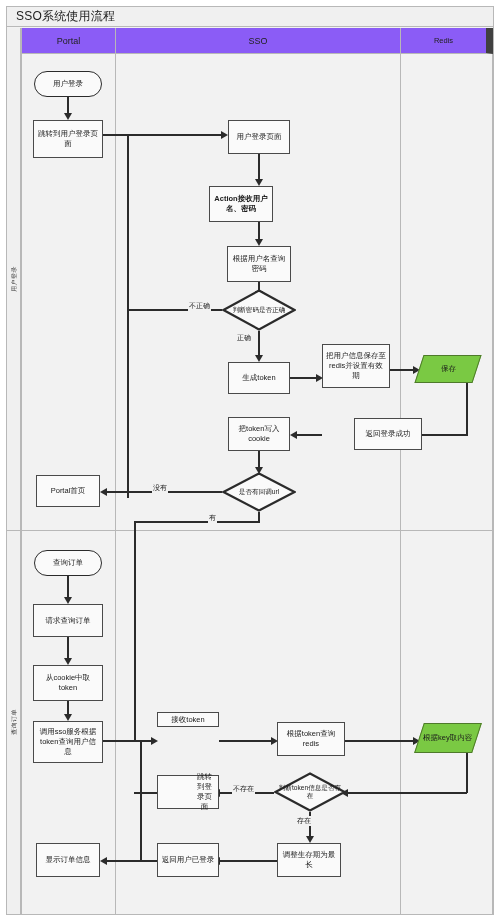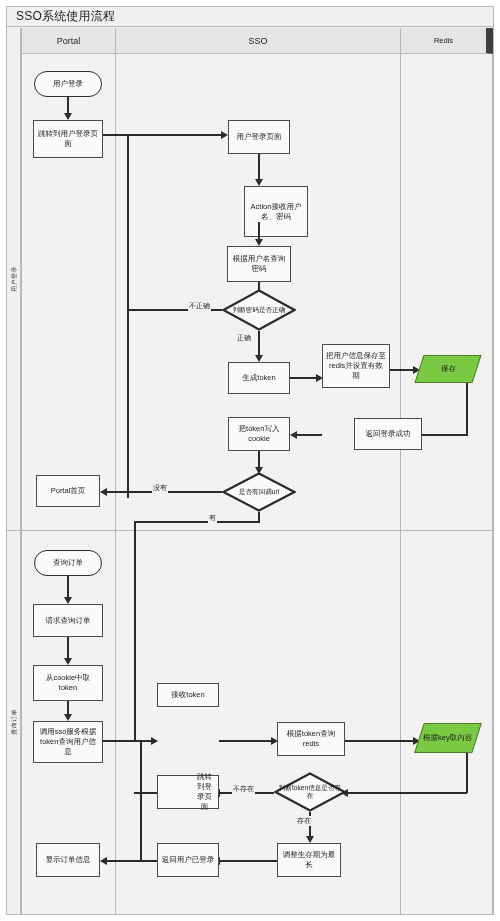--- a/index.html
+++ b/index.html
@@ -56,21 +56,21 @@
     white-space: nowrap;
     font-size: 6px;
     color: #333;
     letter-spacing: .4px;
   }
   
   .lane-head {
     position: absolute;
     top: 28px;
     height: 26px;
-    background: #e5e5e5;
+    background: #8b5cf6;
     border-left: 1px solid #b8b8b8;
     border-bottom: 1px solid #b8b8b8;
     box-sizing: border-box;
     display: flex;
     align-items: center;
     justify-content: center;
     font-size: 9px;
     color: #222;
   }
   .lane-head.last { border-right: 7px solid #404040; }
@@ -216,21 +216,21 @@
   </div>
 
   <div class="hline" style="left:103px;top:134px;width:118px;"></div>
   <div class="arrow right" style="left:221px;top:130.8px;"></div>
 
   <div class="vline" style="left:127px;top:134px;height:364px;"></div>
 
   <div class="vline" style="left:258px;top:154px;height:26px;"></div>
   <div class="arrow down" style="left:254.5px;top:179px;"></div>
 
-  <div class="node process" style="left:244px;top:186px;width:64px;height:51px;">
+  <div class="node process" style="left:209px;top:186px;width:64px;height:36px;font-weight:bold;">
     <span>Action接收用户名、密码</span>
   </div>
 
   <div class="vline" style="left:258px;top:222px;height:18px;"></div>
   <div class="arrow down" style="left:254.5px;top:239px;"></div>
 
   <div class="node process" style="left:227px;top:246px;width:64px;height:36px;">
     <span>根据用户名查询密码</span>
   </div>
 
@@ -327,21 +327,21 @@
   <div class="vline" style="left:67px;top:701px;height:14px;"></div>
   <div class="arrow down" style="left:63.5px;top:714px;"></div>
 
   <div class="node process" style="left:33px;top:721px;width:70px;height:42px;">
     <span>调用sso服务根据token查询用户信息</span>
   </div>
 
   <div class="hline" style="left:103px;top:740px;width:49px;"></div>
   <div class="arrow right" style="left:151px;top:736.8px;"></div>
 
-  <div class="node process" style="left:157px;top:683px;width:62px;height:24px;">
+  <div class="node process" style="left:157px;top:712px;width:62px;height:15px;">
     <span>接收token</span>
   </div>
 
   <div class="hline" style="left:219px;top:740px;width:53px;"></div>
   <div class="arrow right" style="left:271px;top:736.8px;"></div>
 
   <div class="node process" style="left:277px;top:722px;width:68px;height:34px;">
     <span>根据token查询redis</span>
   </div>
 

